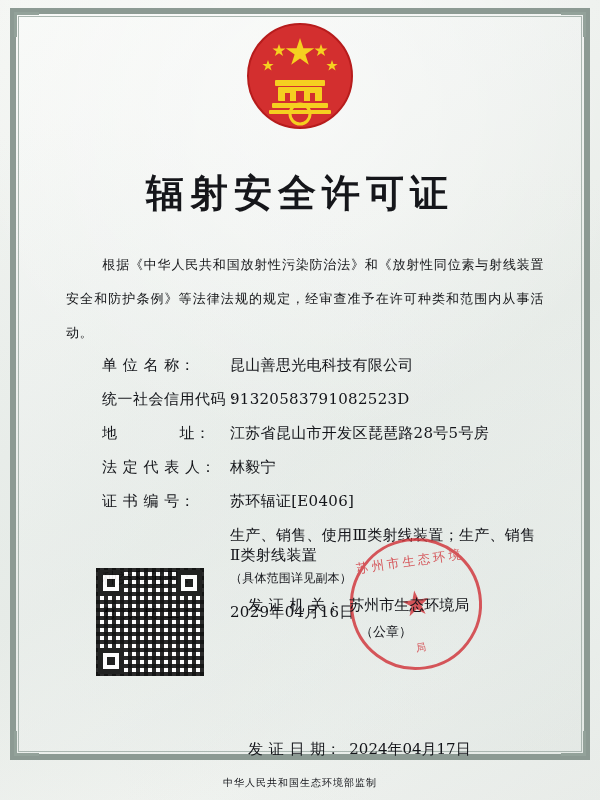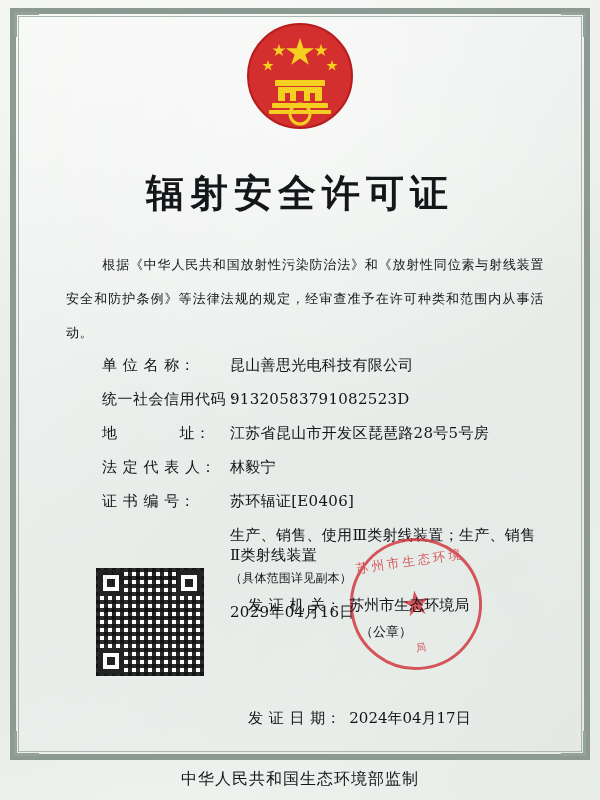--- a/index.html
+++ b/index.html
@@ -220,36 +220,36 @@
   .issuer-label { white-space: pre; letter-spacing: 0.5px; }
   .issuer-value { margin-left: 8px; }
   .seal-note {
     margin-top: 8px;
     margin-left: 112px;
     font-size: 13px;
   }
   .issue-date {
     position: absolute;
     left: 248px;
-    top: 665px;
+    top: 696px;
     font-size: 15px;
     color: #131419;
     display: flex;
     align-items: baseline;
     font-family: "DejaVu Serif", "Liberation Serif", serif;
   }
   .issue-date .issuer-value { margin-left: 8px; margin-top: 44px; }
 
   .footer {
     position: absolute;
     left: 0;
     right: 0;
     bottom: 10px;
     text-align: center;
-    font-size: 16px;
+    font-size: 10px;
     letter-spacing: 1px;
     color: #131419;
     font-family: "DejaVu Serif", "Liberation Serif", serif;
   }
 </style>
 </head>
 <body>
 
 <div class="certificate">
 

